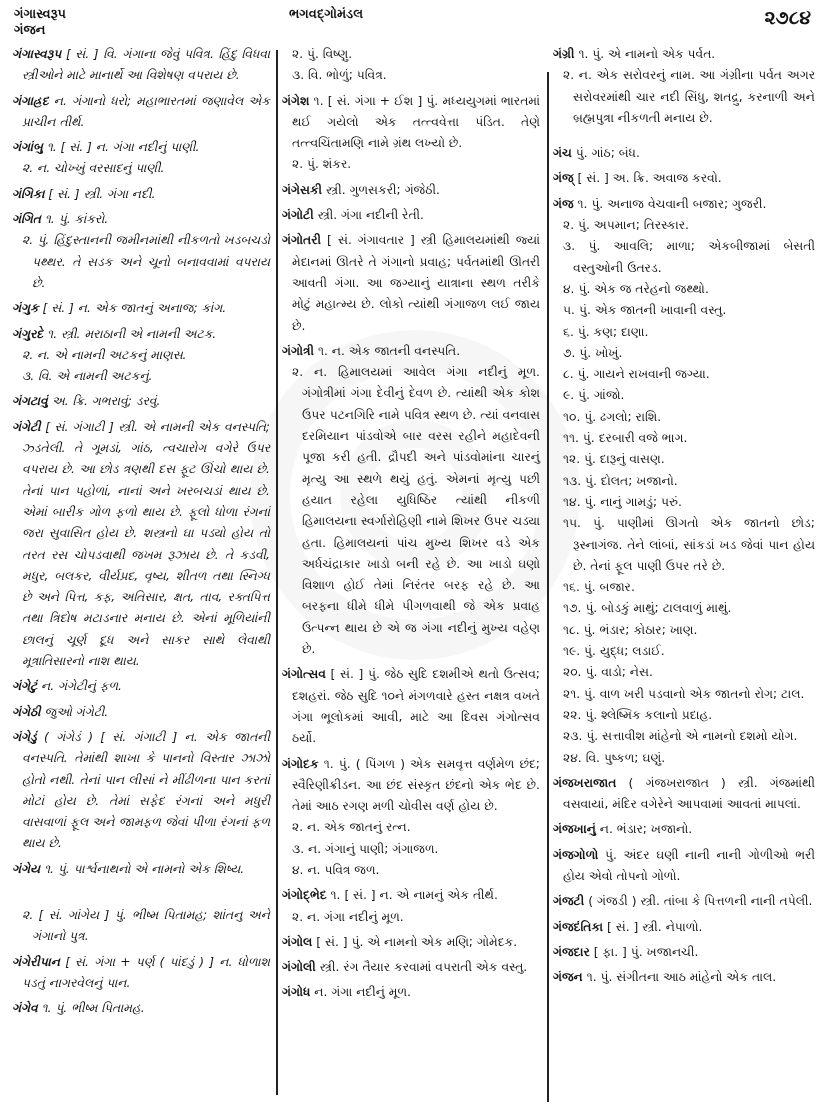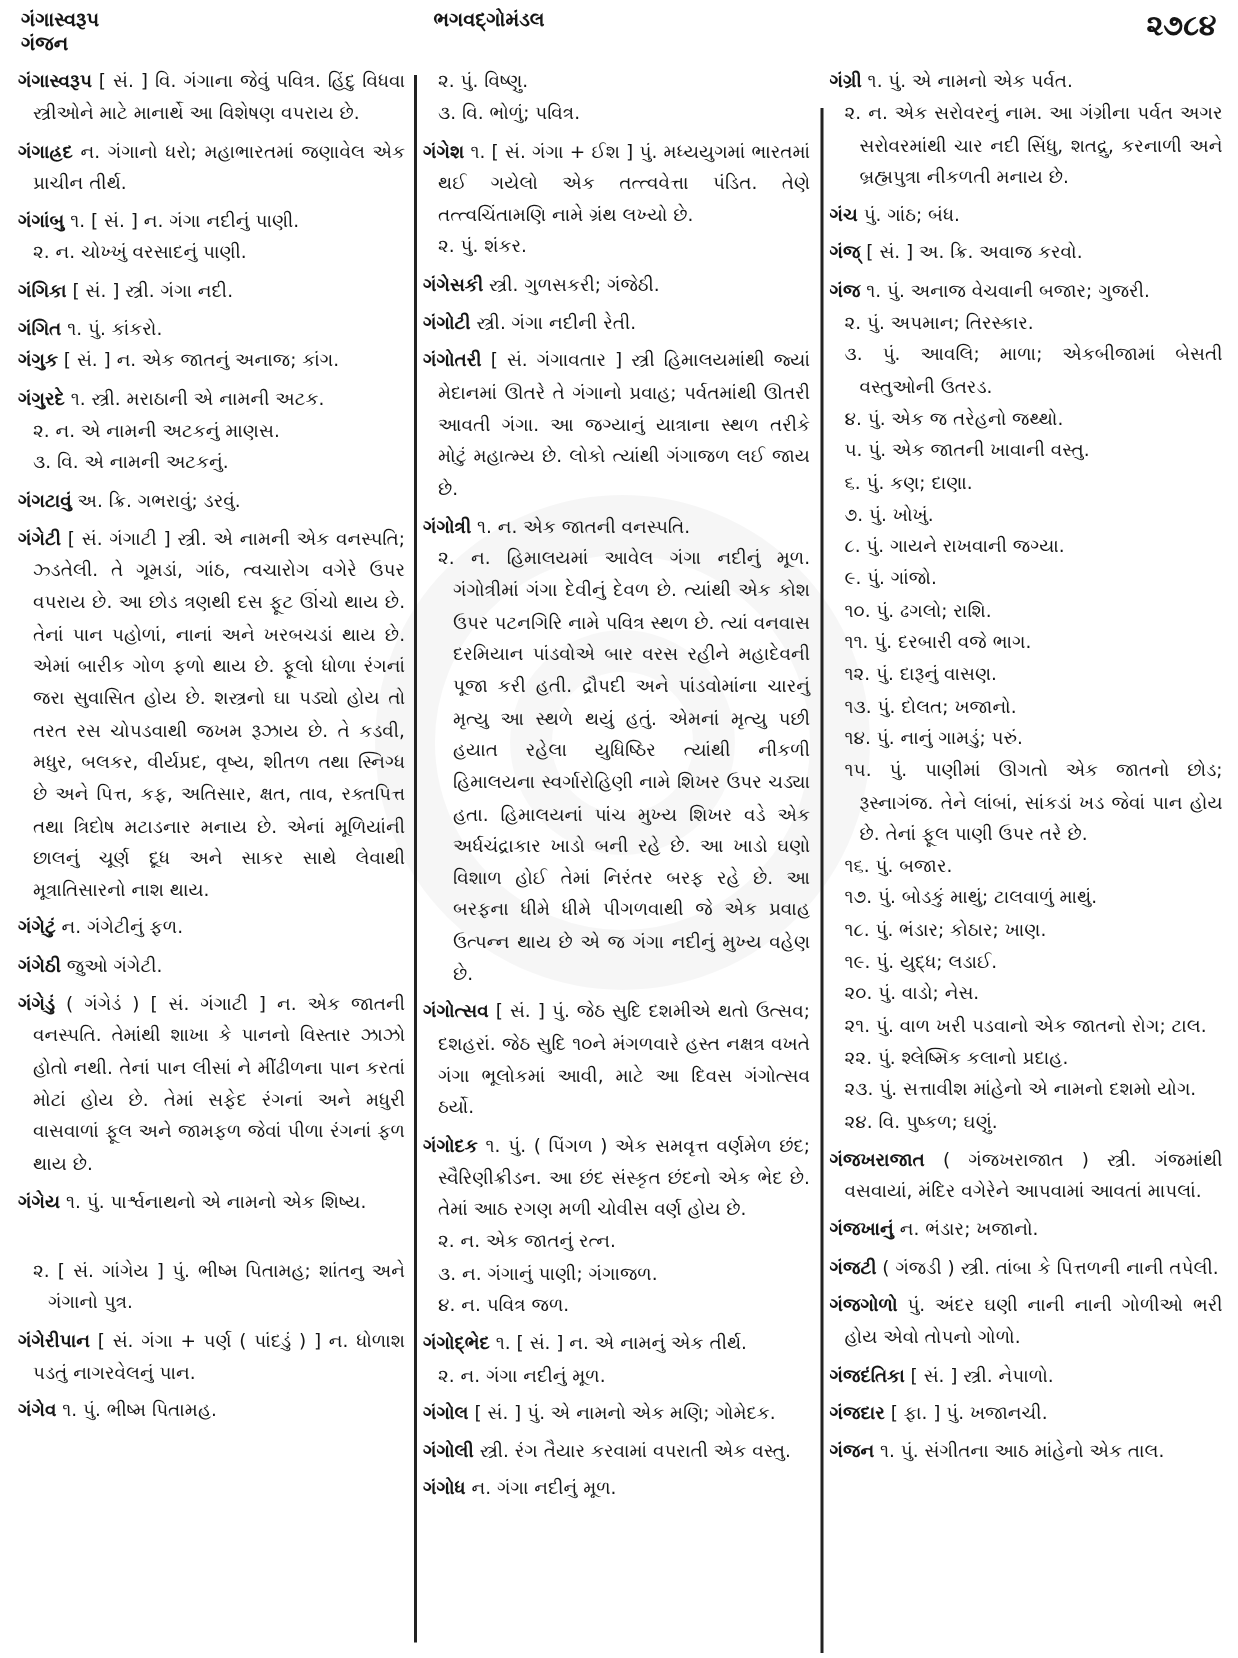--- a/index.html
+++ b/index.html
@@ -21,21 +21,21 @@
   }
   .hdr-left { position: absolute; left: 14px; top: 6px; font-size: 13px; font-weight: bold; }
   .hdr-left2 { position: absolute; left: 14px; top: 22px; font-size: 13px; font-weight: bold; }
   .hdr-center { position: absolute; left: 0; width: 652px; top: 6px; text-align: center; font-size: 13px; font-weight: bold; }
   .hdr-right { position: absolute; right: 14px; top: 6px; font-size: 19px; font-weight: bold; }
 
   .col {
     position: absolute; top: 44px; font-size: 12.3px; line-height: 21.3px;
     text-align: justify;
   }
-  .col1 { left: 12px; width: 258px; }
+  .col1 { left: 12px; width: 258px; font-style: italic; }
   .col2 { left: 282px; width: 258px; }
   .col3 { left: 553px; width: 262px; }
   .divider { position: absolute; width: 1.5px; background: #222; }
   .div1 { left: 276px; top: 50px; height: 1045px; }
   .div2 { left: 547px; top: 72px; height: 1030px; }
 
   .entry { margin: 0 0 4px 0; padding-left: 10px; text-indent: -10px; }
   .sub { margin: 0 0 0 0; padding-left: 20px; text-indent: -10px; }
   .hw { font-weight: bold; }
 </style>
@@ -56,20 +56,23 @@
 
 <div class="col col1">
     <div class="entry"><span class="hw">ગંગાસ્વરૂપ</span> <span>[ સં. ] વિ. ગંગાના જેવું પવિત્ર. હિંદુ વિધવા સ્ત્રીઓને માટે માનાર્થે આ વિશેષણ વપરાય છે.</span></div>
     <div class="entry"><span class="hw">ગંગાહ્રદ</span> <span>ન. ગંગાનો ધરો; મહાભારતમાં જણાવેલ એક પ્રાચીન તીર્થ.</span></div>
     <div class="entry" style="margin-bottom: 0px;"><span class="hw">ગંગાંબુ</span> <span>૧. [ સં. ] ન. ગંગા નદીનું પાણી.</span></div>
     <div style="margin-bottom: 4px;">
       <div class="sub">૨. ન. ચોખ્ખું વરસાદનું પાણી.</div>
     </div>
     <div class="entry"><span class="hw">ગંગિકા</span> <span>[ સં. ] સ્ત્રી. ગંગા નદી.</span></div>
     <div class="entry" style="margin-bottom: 0px;"><span class="hw">ગંગિત</span> <span>૧. પું. કાંકરો.</span></div>
+    <div style="margin-bottom: 4px;">
+      <div class="sub">૨. પું. હિંદુસ્તાનની જમીનમાંથી નીકળતો ખડબચડો પથ્થર. તે સડક અને ચૂનો બનાવવામાં વપરાય છે.</div>
+    </div>
     <div class="entry"><span class="hw">ગંગુક</span> <span>[ સં. ] ન. એક જાતનું અનાજ; કાંગ.</span></div>
     <div class="entry" style="margin-bottom: 0px;"><span class="hw">ગંગુરદે</span> <span>૧. સ્ત્રી. મરાઠાની એ નામની અટક.</span></div>
     <div style="margin-bottom: 4px;">
       <div class="sub">૨. ન. એ નામની અટકનું માણસ.</div>
       <div class="sub">૩. વિ. એ નામની અટકનું.</div>
     </div>
     <div class="entry"><span class="hw">ગંગટાવું</span> <span>અ. ક્રિ. ગભરાવું; ડરવું.</span></div>
     <div class="entry"><span class="hw">ગંગેટી</span> <span>[ સં. ગંગાટી ] સ્ત્રી. એ નામની એક વનસ્પતિ; ઝ્ડતેલી. તે ગૂમડાં, ગાંઠ, ત્વચારોગ વગેરે ઉપર વપરાય છે. આ છોડ ત્રણથી દસ ફૂટ ઊંચો થાય છે. તેનાં પાન પહોળાં, નાનાં અને ખરબચડાં થાય છે. એમાં બારીક ગોળ ફળો થાય છે. ફૂલો ધોળા રંગનાં જરા સુવાસિત હોય છે. શસ્ત્રનો ઘા પડ્યો હોય તો તરત રસ ચોપડવાથી જખમ રૂઝાય છે. તે કડવી, મધુર, બલકર, વીર્યપ્રદ, વૃષ્ય, શીતળ તથા સ્નિગ્ધ છે અને પિત્ત, કફ, અતિસાર, ક્ષત, તાવ, રક્તપિત્ત તથા ત્રિદોષ મટાડનાર મનાય છે. એનાં મૂળિયાંની છાલનું ચૂર્ણ દૂધ અને સાકર સાથે લેવાથી મૂત્રાતિસારનો નાશ થાય.</span></div>
     <div class="entry"><span class="hw">ગંગેટું</span> <span>ન. ગંગેટીનું ફળ.</span></div>
     <div class="entry"><span class="hw">ગંગેઠી</span> <span>જુઓ ગંગેટી.</span></div>
@@ -107,21 +110,21 @@
     <div class="entry" style="margin-bottom: 0px;"><span class="hw">ગંગોદ્ભેદ</span> <span>૧. [ સં. ] ન. એ નામનું એક તીર્થ.</span></div>
     <div style="margin-bottom: 4px;">
       <div class="sub">૨. ન. ગંગા નદીનું મૂળ.</div>
     </div>
     <div class="entry"><span class="hw">ગંગોલ</span> <span>[ સં. ] પું. એ નામનો એક મણિ; ગોમેદક.</span></div>
     <div class="entry"><span class="hw">ગંગોલી</span> <span>સ્ત્રી. રંગ તૈયાર કરવામાં વપરાતી એક વસ્તુ.</span></div>
     <div class="entry"><span class="hw">ગંગોધ</span> <span>ન. ગંગા નદીનું મૂળ.</span></div>
   </div>
 <div class="col col3">
     <div class="entry" style="margin-bottom: 0px;"><span class="hw">ગંગ્રી</span> <span>૧. પું. એ નામનો એક પર્વત.</span></div>
-    <div style="margin-bottom: 4px;">
+    <div style="margin-bottom: 14px;">
       <div class="sub">૨. ન. એક સરોવરનું નામ. આ ગંગ્રીના પર્વત અગર સરોવરમાંથી ચાર નદી સિંધુ, શતદ્રુ, કરનાળી અને બ્રહ્મપુત્રા નીકળતી મનાય છે.</div>
     </div>
     <div class="entry"><span class="hw">ગંચ</span> <span>પું. ગાંઠ; બંધ.</span></div>
     <div class="entry"><span class="hw">ગંજ્</span> <span>[ સં. ] અ. ક્રિ. અવાજ કરવો.</span></div>
     <div class="entry" style="margin-bottom: 0px;"><span class="hw">ગંજ</span> <span>૧. પું. અનાજ વેચવાની બજાર; ગુજરી.</span></div>
     <div style="margin-bottom: 4px;">
       <div class="sub">૨. પું. અપમાન; તિરસ્કાર.</div>
       <div class="sub">૩. પું. આવલિ; માળા; એકબીજામાં બેસતી વસ્તુઓની ઉતરડ.</div>
       <div class="sub">૪. પું. એક જ તરેહનો જથ્થો.</div>
       <div class="sub">૫. પું. એક જાતની ખાવાની વસ્તુ.</div>
@@ -140,18 +143,18 @@
       <div class="sub">૧૮. પું. ભંડાર; કોઠાર; ખાણ.</div>
       <div class="sub">૧૯. પું. યુદ્ધ; લડાઈ.</div>
       <div class="sub">૨૦. પું. વાડો; નેસ.</div>
       <div class="sub">૨૧. પું. વાળ ખરી પડવાનો એક જાતનો રોગ; ટાલ.</div>
       <div class="sub">૨૨. પું. શ્લેષ્મિક કલાનો પ્રદાહ.</div>
       <div class="sub">૨૩. પું. સત્તાવીશ માંહેનો એ નામનો દશમો યોગ.</div>
       <div class="sub">૨૪. વિ. પુષ્કળ; ઘણું.</div>
     </div>
     <div class="entry"><span class="hw">ગંજખરાજાત</span> <span>( ગંજખરાજાત ) સ્ત્રી. ગંજમાંથી વસવાયાં, મંદિર વગેરેને આપવામાં આવતાં માપલાં.</span></div>
     <div class="entry"><span class="hw">ગંજખાનું</span> <span>ન. ભંડાર; ખજાનો.</span></div>
+    <div class="entry"><span class="hw">ગંજગોળો</span> <span>પું. અંદર ઘણી નાની નાની ગોળીઓ ભરી હોય એવો તોપનો ગોળો.</span></div>
     <div class="entry"><span class="hw">ગંજટી</span> <span>( ગંજડી ) સ્ત્રી. તાંબા કે પિત્તળની નાની તપેલી.</span></div>
-    <div class="entry"><span class="hw">ગંજગોળો</span> <span>પું. અંદર ઘણી નાની નાની ગોળીઓ ભરી હોય એવો તોપનો ગોળો.</span></div>
     <div class="entry"><span class="hw">ગંજદંતિકા</span> <span>[ સં. ] સ્ત્રી. નેપાળો.</span></div>
     <div class="entry"><span class="hw">ગંજદાર</span> <span>[ ફા. ] પું. ખજાનચી.</span></div>
     <div class="entry"><span class="hw">ગંજન</span> <span>૧. પું. સંગીતના આઠ માંહેનો એક તાલ.</span></div>
   </div>
 
 </body></html>

